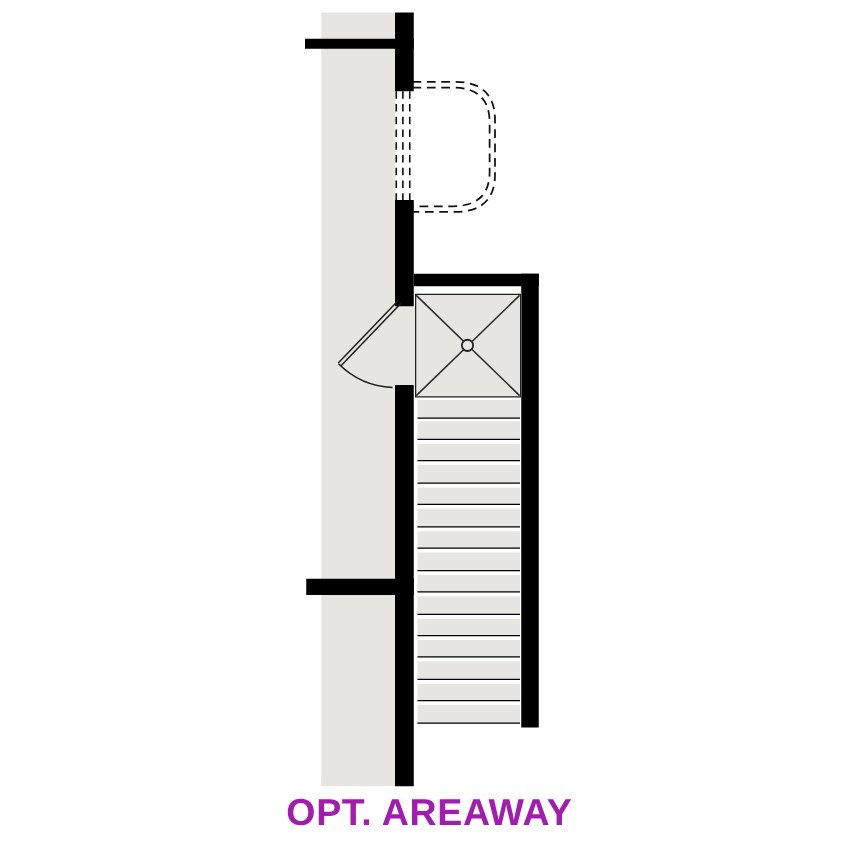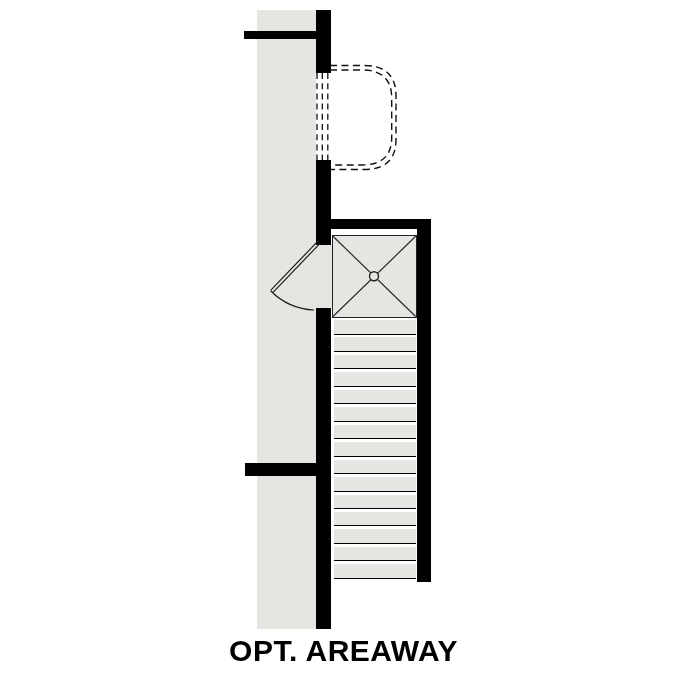--- a/index.html
+++ b/index.html
@@ -7,21 +7,21 @@
   #plan{position:relative;width:687px;height:687px;background:var(--bg,#fff);}
   .wall{position:absolute;background:var(--wall,#000);}
   .floorfill{position:absolute;background:var(--floor,#e7e5e2);}
   #landing{position:absolute;left:332px;top:235px;width:84.5px;height:82.5px;
            background:var(--floor,#e7e5e2);border:1.3px solid #222;box-sizing:border-box;}
   #stairs{position:absolute;left:334px;top:320px;width:82px;height:262px;}
   .tread{height:17.466px;}
   .tread-face{height:13.5px;background:var(--floor,#e7e5e2);border-bottom:1.7px solid #000;}
   #overlay-svg{position:absolute;left:0;top:0;width:687px;height:687px;pointer-events:none;}
   #plan-title{position:absolute;left:0;right:0;top:634px;text-align:center;
-              font-weight:bold;font-size:30px;letter-spacing:0.5px;color:#000000;}
+              font-weight:bold;font-size:30px;letter-spacing:0.5px;color:#a21caf;}
 </style>
 </head>
 <body>
 
 <div id="plan" style="--bg: #ffffff; --wall: #000000; --floor: #e7e5e2; --line: #1c1c1c;">
 
   <div class="floorfill" style="left:257px;top:10px;width:59px;height:619px;"></div>
 
   <div class="floorfill" style="left:316px;top:245px;width:16px;height:63px;"></div>
 

